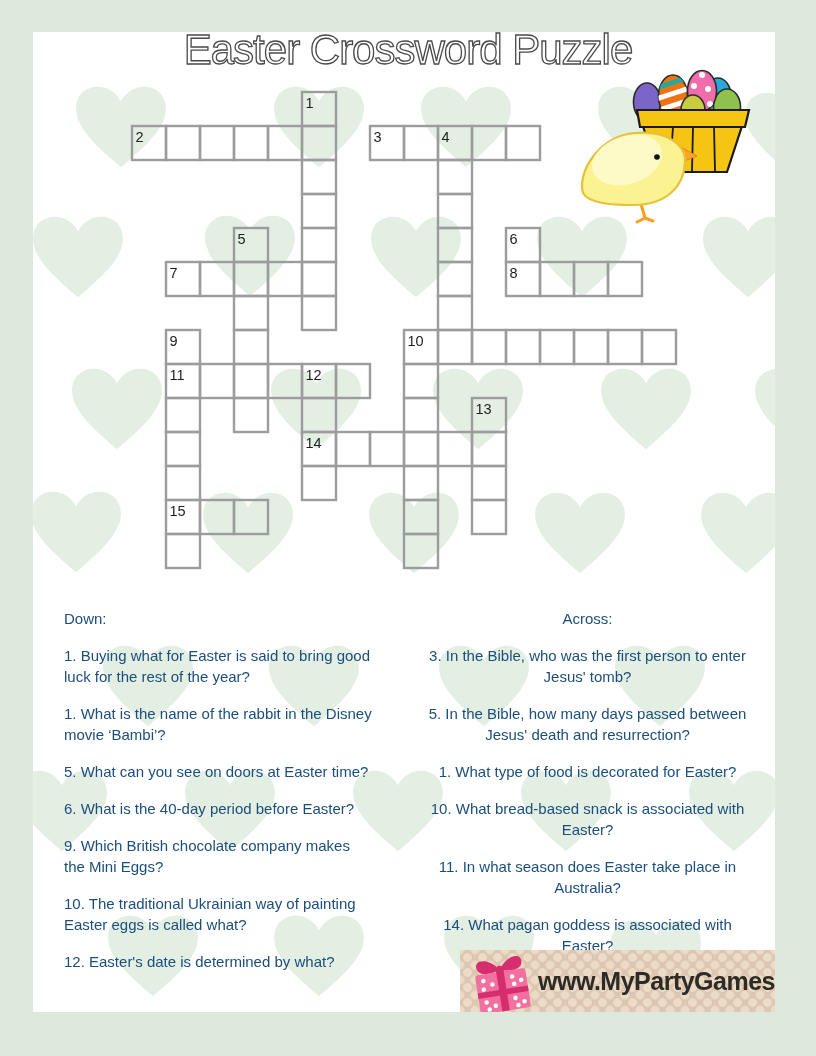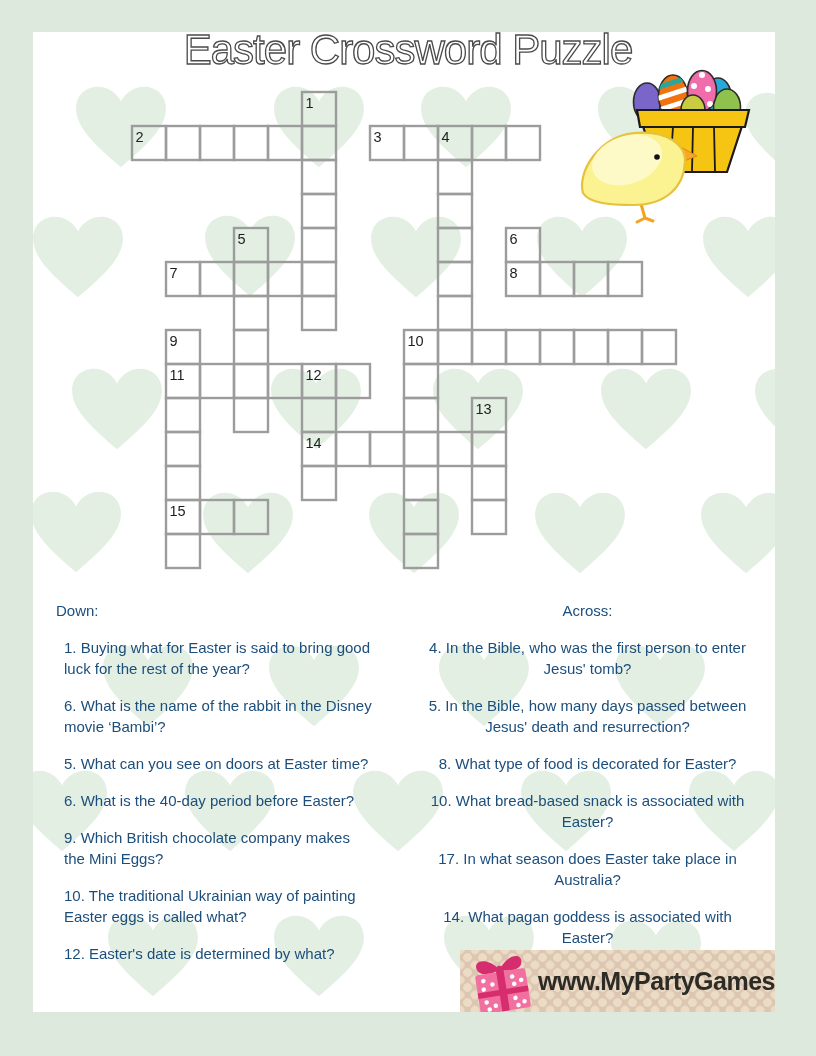--- a/index.html
+++ b/index.html
@@ -13,21 +13,21 @@
   @supports (-webkit-text-stroke: 1px #000){
     .title{-webkit-text-stroke:1.3px var(--title,#4a4a4a);color:transparent;font-weight:normal;}
   }
   #grid{position:absolute;left:130px;top:90px;}
   #grid rect{fill:none;stroke:var(--gridline,#9c9c9c);stroke-width:2.4;}
   #grid text{font-family:"Liberation Sans",sans-serif;font-size:14.5px;fill:var(--num,#1d1d1d);}
   #illustration{position:absolute;left:575px;top:60px;}
   .clues{position:absolute;top:592px;color:var(--clue,#1c4e7c);font-size:15px;line-height:21px;}
   .clues.down{left:48px;width:342px;}
   .clues.across{left:400px;width:375px;text-align:center;}
-  .clue-header{margin:8px;}
+  .clue-header{margin:16px;}
   .clue{margin:16px;}
   .banner{position:absolute;left:460px;top:950px;width:315px;height:62px;
           background-color:var(--banner-bg,#dcc6b2);
           background-image:radial-gradient(circle,var(--banner-dot,#ecdcc6) 4px,rgba(0,0,0,0) 4.6px),
                            radial-gradient(circle,var(--banner-dot,#ecdcc6) 4px,rgba(0,0,0,0) 4.6px);
           background-size:15px 15px,15px 15px;background-position:0 0,7.5px 7.5px;}
   .banner-text{position:absolute;left:78px;top:0;height:62px;line-height:62px;
                font-weight:bold;font-size:25px;letter-spacing:-0.5px;color:var(--banner-text,#2d2b25);}
   .gift{position:absolute;left:6px;top:1px;}
 </style>
@@ -280,37 +280,37 @@
           <path d="M8 133 C2 112 24 76 60 73 C92 70 111 85 110 102 C109 126 92 145 58 145 C34 145 14 143 8 133 Z" fill="var(--chick,#fbf292)" stroke="#e6c23c" stroke-width="2.2"></path>
           <ellipse cx="52" cy="100" rx="36" ry="24" fill="#fefbd0" opacity="0.85" transform="rotate(-18 52 100)"></ellipse>
           <circle cx="82" cy="97" r="2.8" fill="#111111"></circle>
         </g>
       </svg>
 
       <div class="clues down">
         <div class="clue-header">Down:</div>
         <div id="down-list">
             <div class="clue">1. Buying what for Easter is said to bring good luck for the rest of the year?</div>
-            <div class="clue">6. What is the name of the rabbit in the Disney movie ‘Bambi’?</div>
+            <div class="clue">1. What is the name of the rabbit in the Disney movie ‘Bambi’?</div>
             <div class="clue">5. What can you see on doors at Easter time?</div>
             <div class="clue">6. What is the 40-day period before Easter?</div>
             <div class="clue">9. Which British chocolate company makes the Mini Eggs?</div>
             <div class="clue">10. The traditional Ukrainian way of painting Easter eggs is called what?</div>
             <div class="clue">12. Easter's date is determined by what?</div>
           </div>
       </div>
 
       <div class="clues across">
         <div class="clue-header">Across:</div>
         <div id="across-list">
-            <div class="clue">4. In the Bible, who was the first person to enter Jesus' tomb?</div>
+            <div class="clue">3. In the Bible, who was the first person to enter Jesus' tomb?</div>
             <div class="clue">5. In the Bible, how many days passed between Jesus' death and resurrection?</div>
-            <div class="clue">8. What type of food is decorated for Easter?</div>
+            <div class="clue">1. What type of food is decorated for Easter?</div>
             <div class="clue">10. What bread-based snack is associated with Easter?</div>
-            <div class="clue">17. In what season does Easter take place in Australia?</div>
+            <div class="clue">11. In what season does Easter take place in Australia?</div>
             <div class="clue">14. What pagan goddess is associated with Easter?</div>
           </div>
       </div>
 
       <div class="banner">
         <svg class="gift" width="72" height="62" viewBox="0 0 74 66">
           <g transform="rotate(-9 37 36)">
             <path d="M37 20 C27 4 10 5 13 16 C15 24 28 23 37 20 Z" fill="var(--gift-dark,#d62d6e)"></path>
             <path d="M37 20 C47 4 64 5 61 16 C59 24 46 23 37 20 Z" fill="var(--gift-dark,#d62d6e)"></path>
             <rect x="10" y="22" width="54" height="42" rx="3" fill="var(--gift-pink,#f2709f)"></rect>

